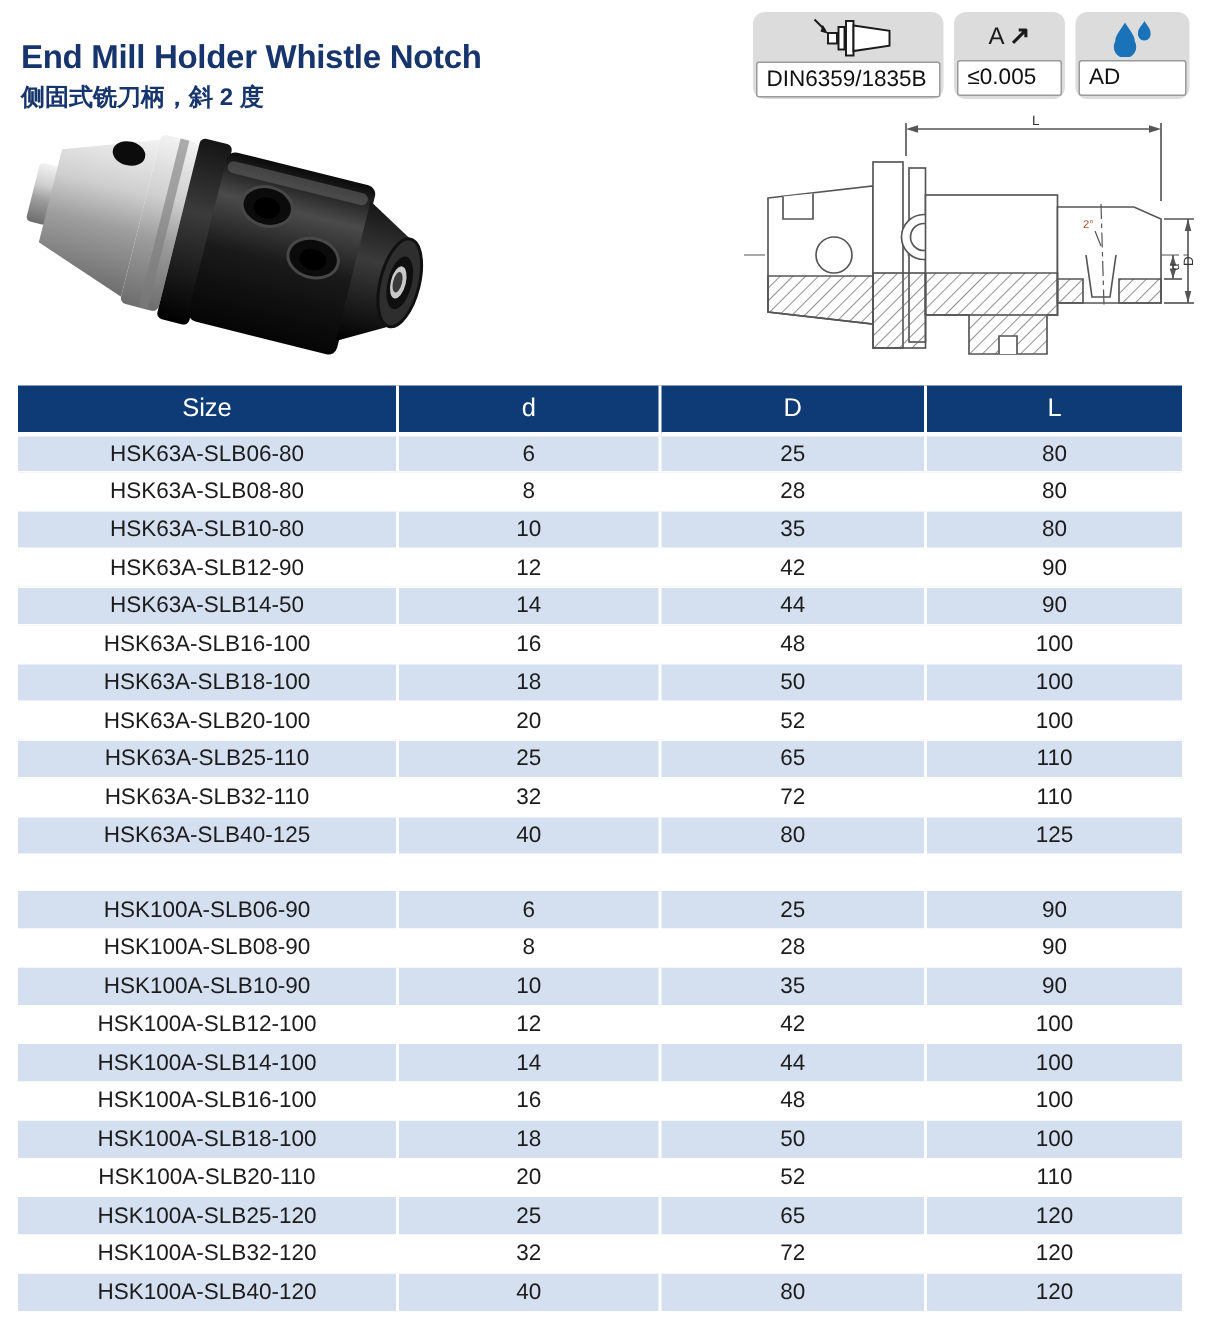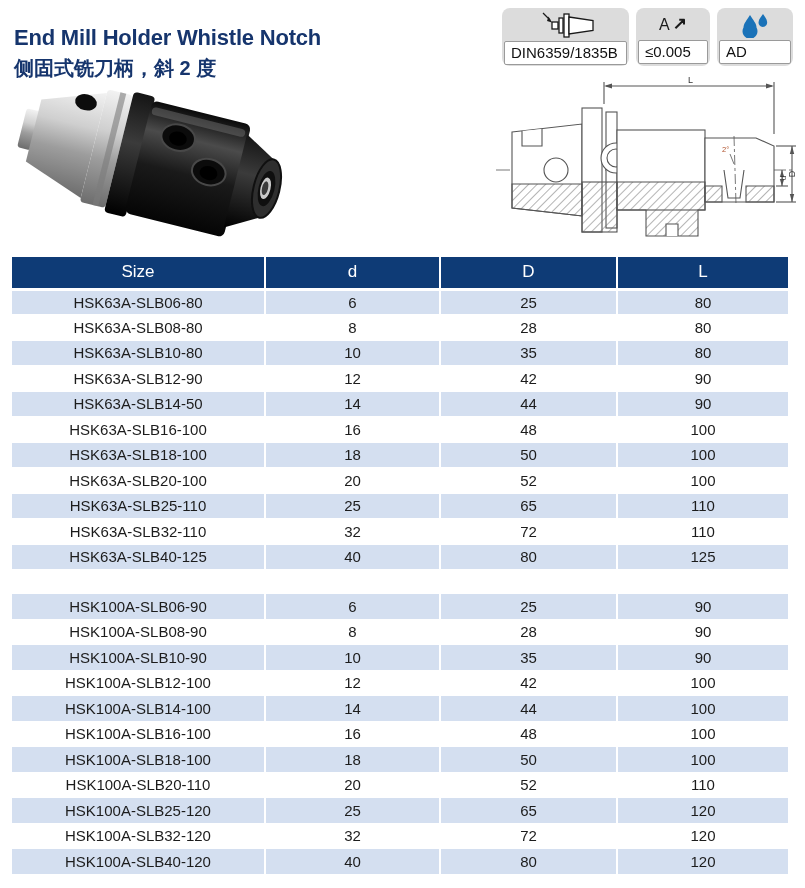--- a/index.html
+++ b/index.html
@@ -11,21 +11,21 @@
     position:relative;
     overflow:hidden;
   }
   
   .titleblock { position:absolute; left:14px; top:24px; }
   .title-en {
     color:#16356d; font-size:22px; font-weight:bold;
     letter-spacing:-0.2px; line-height:1.25;
   }
   .title-zh {
-    color:#16356d; font-size:20px; font-weight:bold;
+    color:#16356d; font-size:16px; font-weight:bold;
     margin-top:3px;
   }
   .badges {
     position:absolute; right:12px; top:8px;
     display:flex; gap:7px; align-items:flex-start;
   }
   .badge {
     background:#dcdcdc;
     border-radius:8px;
     padding:2px;

